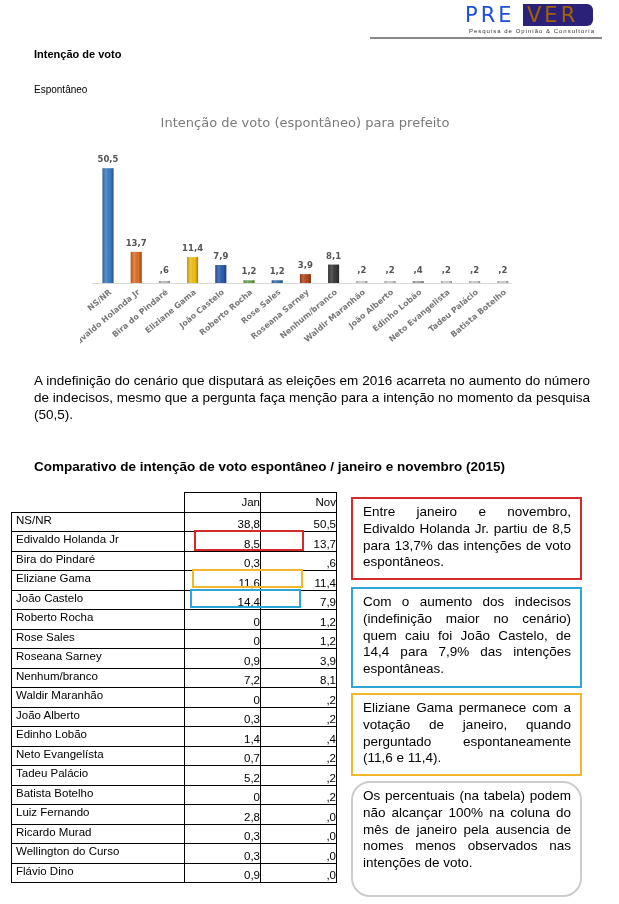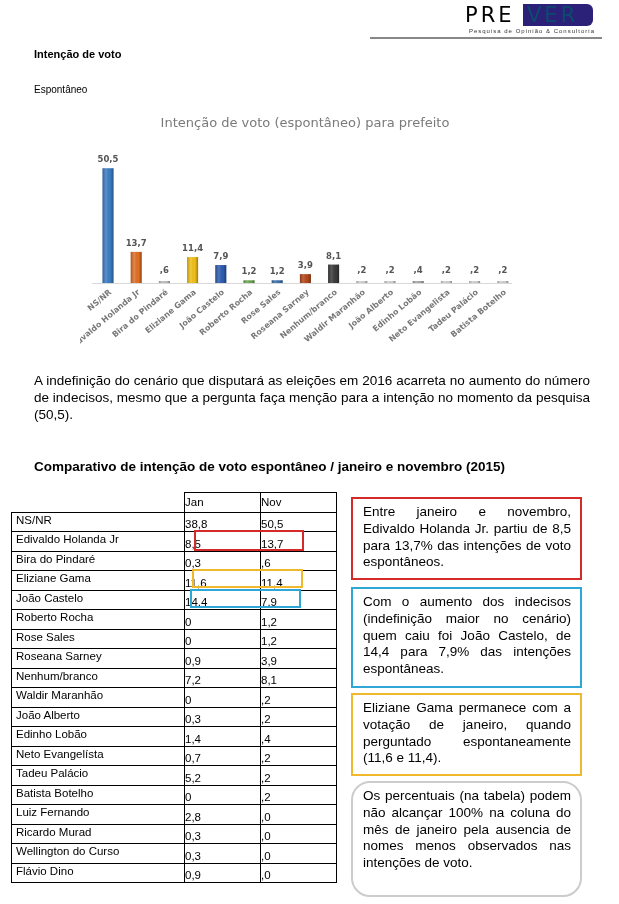--- a/index.html
+++ b/index.html
@@ -1,44 +1,44 @@
 <!DOCTYPE html>
 <html><head>
 <meta charset="utf-8">
 <style>
   html, body { margin: 0; padding: 0; background: #ffffff; }
   body { width: 619px; height: 904px; position: relative; overflow: hidden; font-family: "Liberation Sans", sans-serif; color: #000; }
 
   
   .logo { position: absolute; left: 437px; top: 3px; width: 160px; height: 32px; }
   .logo-text { position: absolute; top: 0; font-family: "DejaVu Sans", sans-serif; font-size: 21px; letter-spacing: 3px; line-height: 24px; }
-  .logo-pre { left: 28px; color: #000000; }
+  .logo-pre { left: 28px; color: #1d4ed8; }
   .logo-verbox { position: absolute; left: 86px; top: 1px; width: 70px; height: 22px; background: #2b2178; border-radius: 0 6px 6px 0; }
-  .logo-ver { left: 90px; color: #0c4a6e; }
+  .logo-ver { left: 90px; color: #a16207; }
   .logo-sub { position: absolute; left: 0; top: 25px; width: 158px; font-size: 6px; letter-spacing: 1px; color: #333; white-space: nowrap; overflow: hidden; text-align: right; }
   .header-rule { position: absolute; left: 370px; top: 37px; width: 232px; height: 2px; background: #888; }
 
   .h-title { position: absolute; left: 34px; top: 48px; font-size: 11px; font-weight: bold; }
   .h-sub { position: absolute; left: 34px; top: 84px; font-size: 10px; }
 
   
   #chart { position: absolute; left: 80px; top: 105px; }
   .chart-title { font-family: "DejaVu Sans", sans-serif; font-size: 13px; fill: #7a7a7a; }
   .bar-label { font-family: "DejaVu Sans", sans-serif; font-size: 8.5px; font-weight: bold; fill: #555; }
   .tick-label { font-family: "DejaVu Sans", sans-serif; font-size: 8px; font-weight: bold; fill: #777; }
 
   .para { position: absolute; left: 34px; top: 372px; width: 556px; font-size: 13.5px; line-height: 17px; text-align: justify; }
   .h-compare { position: absolute; left: 34px; top: 459px; font-size: 13.5px; font-weight: bold; }
 
   
   .tbl-wrap { position: absolute; left: 11px; top: 492px; }
   table.cmp { border-collapse: collapse; font-size: 11.5px; }
   table.cmp td { border: 1px solid #000; height: 18.5px; padding: 0; }
   table.cmp td.name { width: 168px; padding-left: 4px; vertical-align: top; line-height: 14px; }
-  table.cmp td.num { width: 75px; text-align: left; vertical-align: bottom; line-height: 14px; }
+  table.cmp td.num { width: 75px; text-align: right; vertical-align: bottom; line-height: 14px; }
   table.cmp tr.head td.blank { border-top: none; border-left: none; }
   table.cmp tr.head td.num { vertical-align: middle; }
 
   .hl { position: absolute; border: 2px solid; box-sizing: border-box; pointer-events: none; }
 
   
   .note { position: absolute; left: 351px; width: 231px; box-sizing: border-box; border: 2px solid; padding: 5px 9px 5px 10px; font-size: 13.5px; line-height: 16.8px; text-align: justify; }
 </style>
 </head>
 <body>

